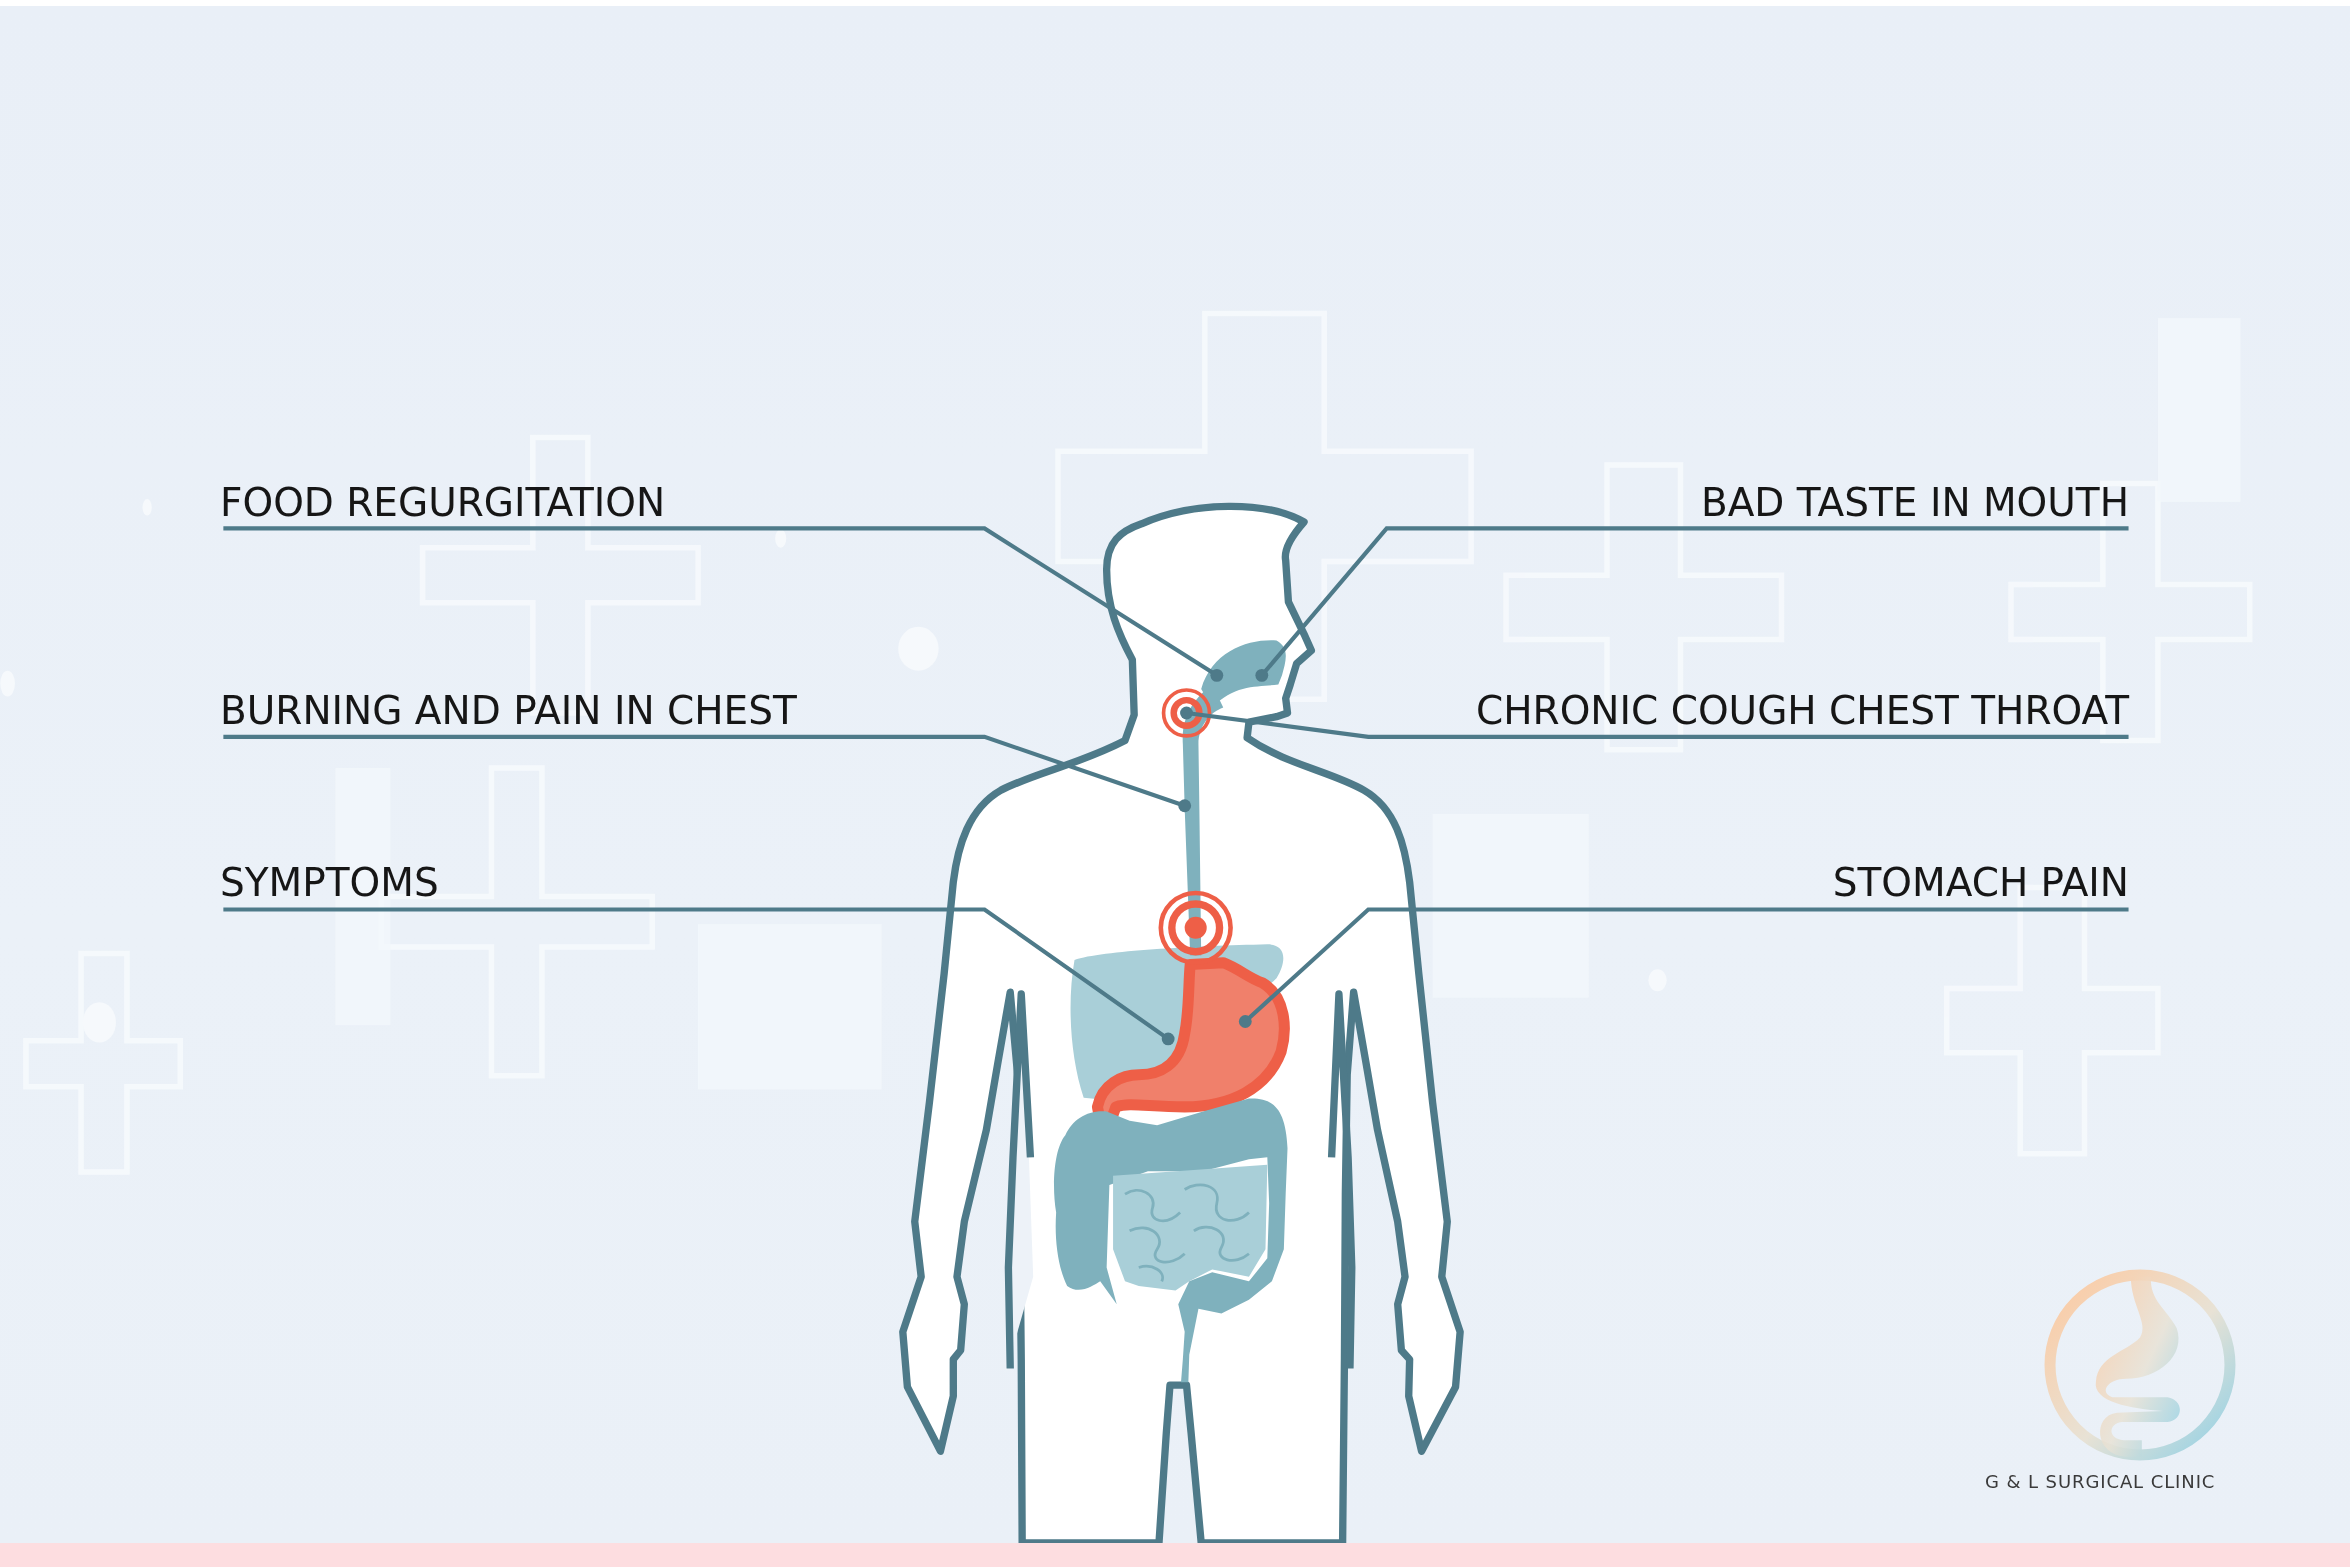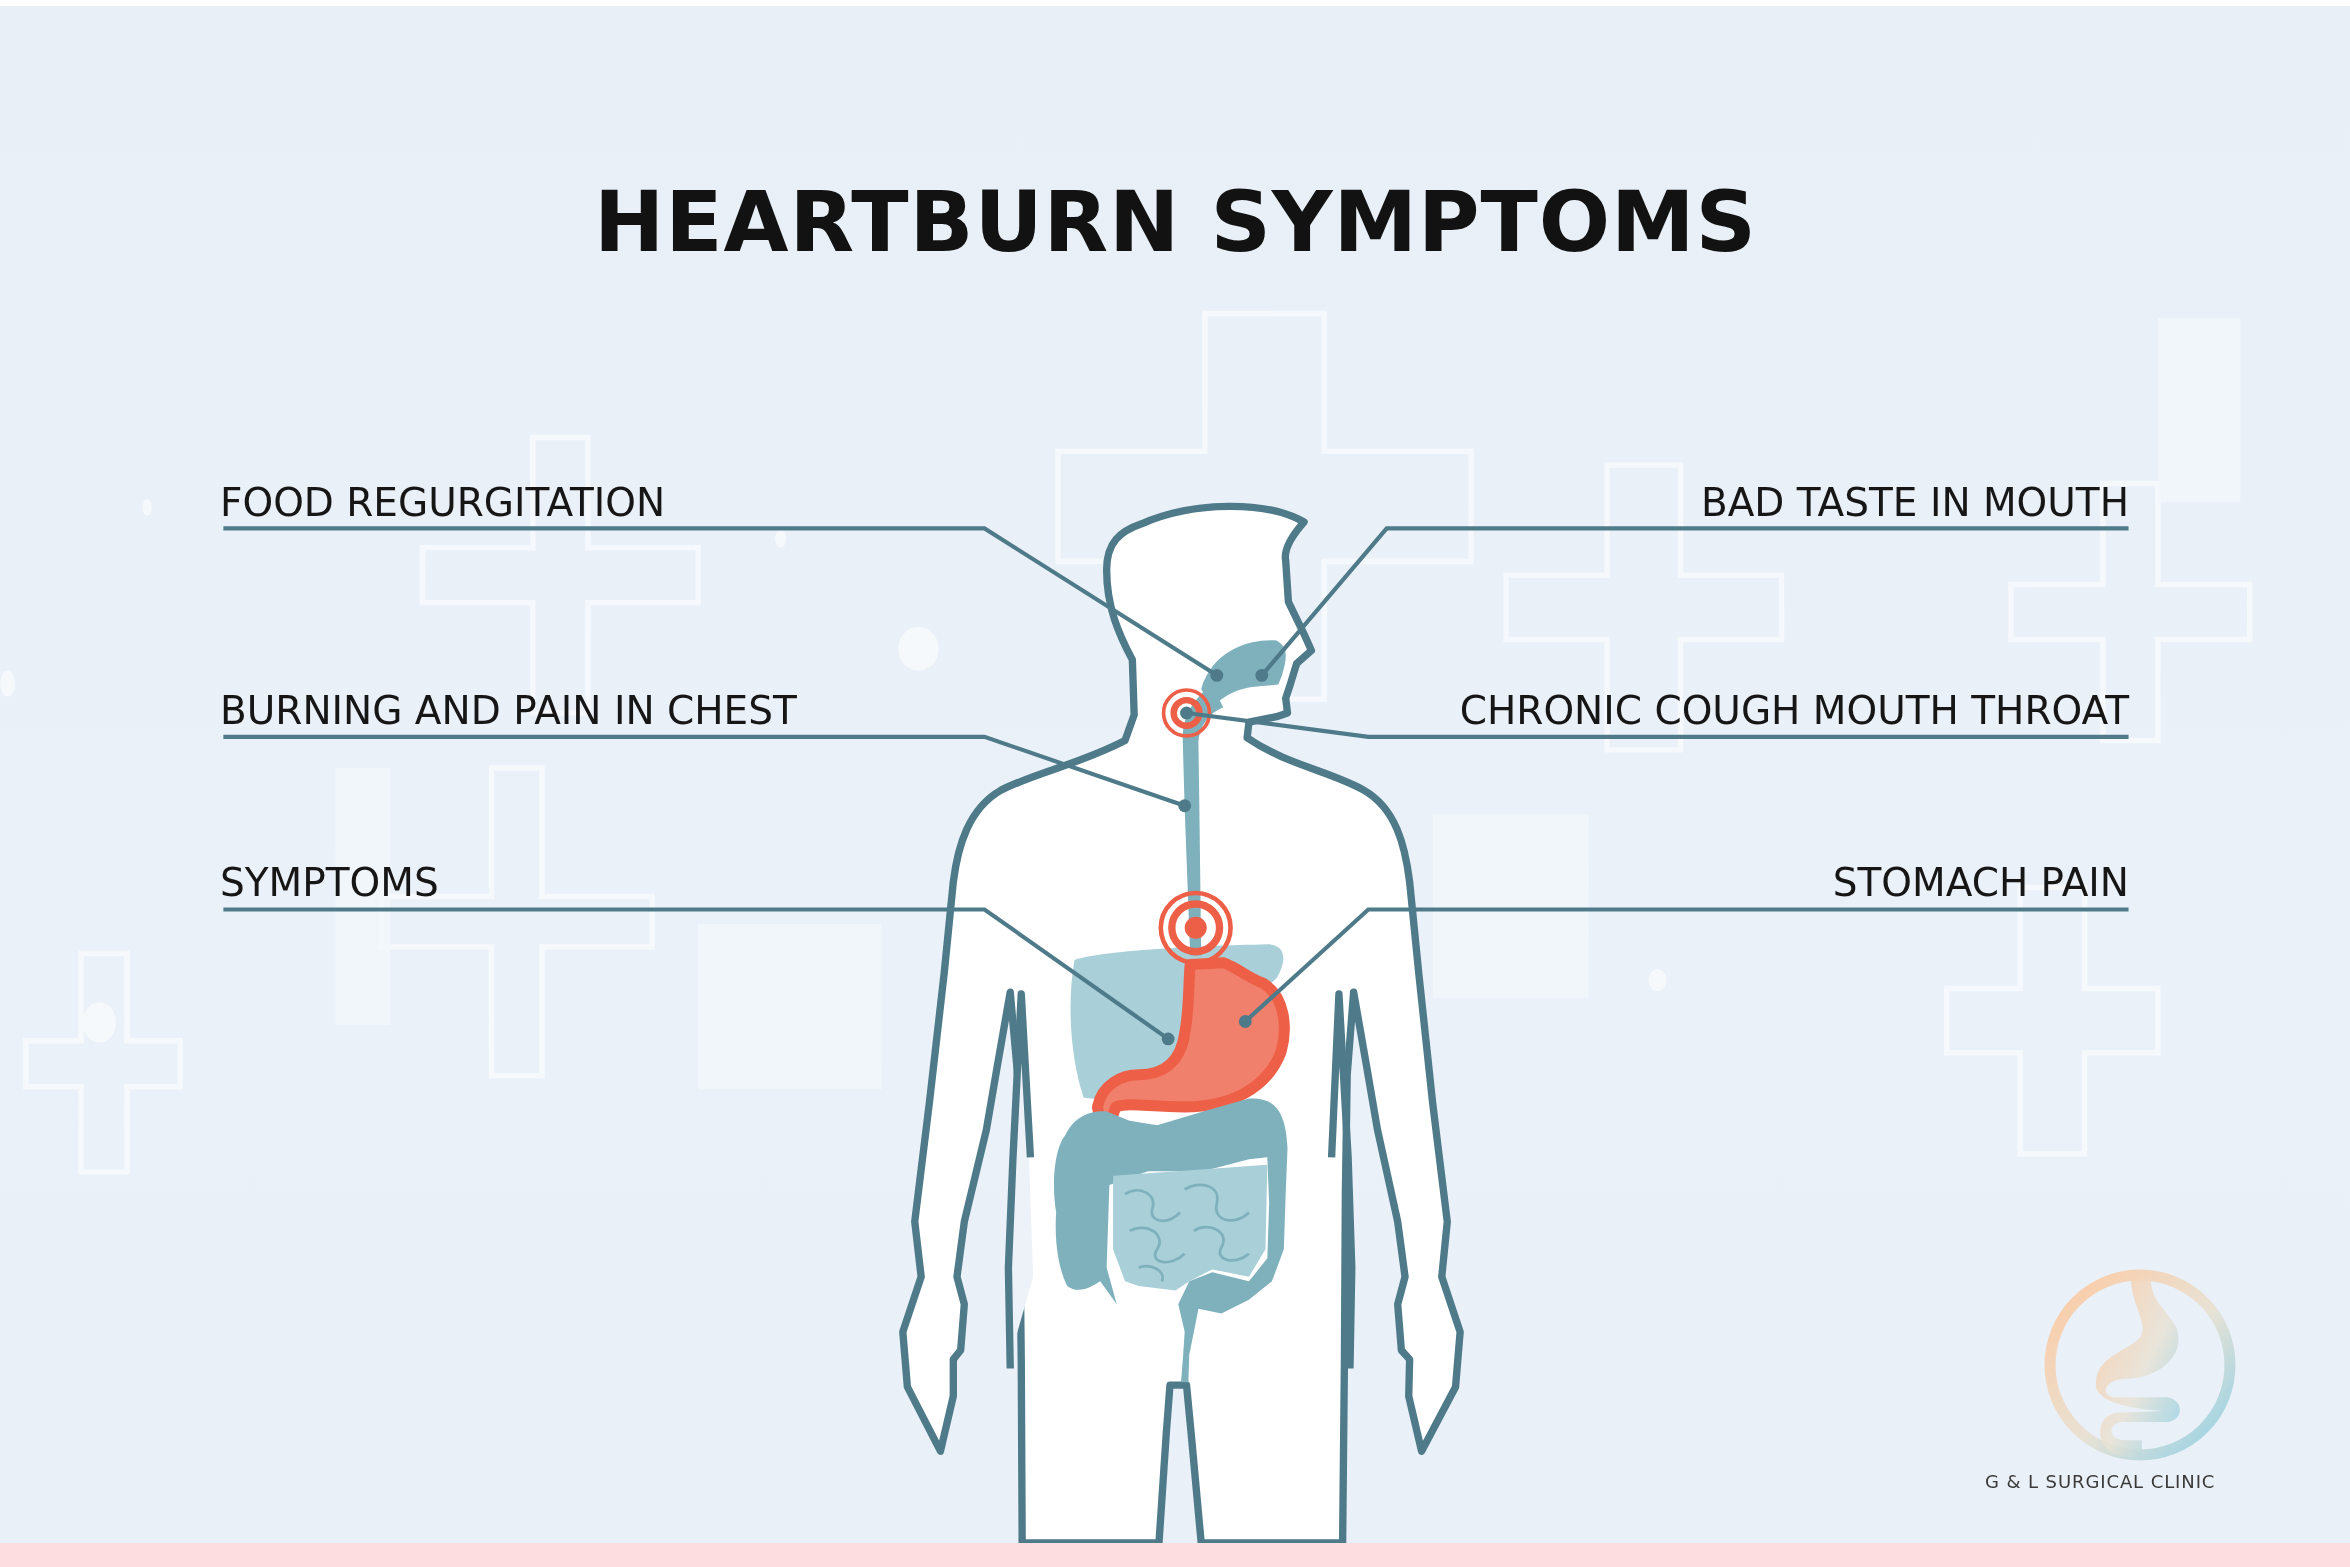--- a/index.html
+++ b/index.html
@@ -140,28 +140,27 @@
     <g fill="#4e7a89">
       <circle cx="1325" cy="735" r="7"></circle>
       <circle cx="1374" cy="735" r="7"></circle>
       <circle cx="1292" cy="776" r="7"></circle>
       <circle cx="1290" cy="877" r="7"></circle>
       <circle cx="1272" cy="1131" r="7"></circle>
       <circle cx="1356" cy="1112" r="7"></circle>
     </g>
   </svg>
 
-  <h1 class="title">HEARTBURN SYMPTOMS</h1>
 
   <div class="label left" style="top:682px;">BURNING AND PAIN IN CHEST</div>
   <div class="label left" style="top:474px;">FOOD REGURGITATION</div>
   <div class="label left" style="top:854px;">SYMPTOMS</div>
 
   <div class="label right" style="top:474px;">BAD TASTE IN MOUTH</div>
-  <div class="label right" style="top:682px;">CHRONIC COUGH MOUTH THROAT</div>
+  <div class="label right" style="top:682px;">CHRONIC COUGH CHEST THROAT</div>
   <div class="label right" style="top:854px;">STOMACH PAIN</div>
 
   <svg class="logo" viewBox="0 0 220 220">
     <defs>
       <linearGradient id="logoGrad" x1="0" y1="0" x2="1" y2="1">
         <stop offset="0" stop-color="#fdc9a0"></stop>
         <stop offset="0.55" stop-color="#e8e2d5"></stop>
         <stop offset="1" stop-color="#8fd0e6"></stop>
       </linearGradient>
     </defs>

